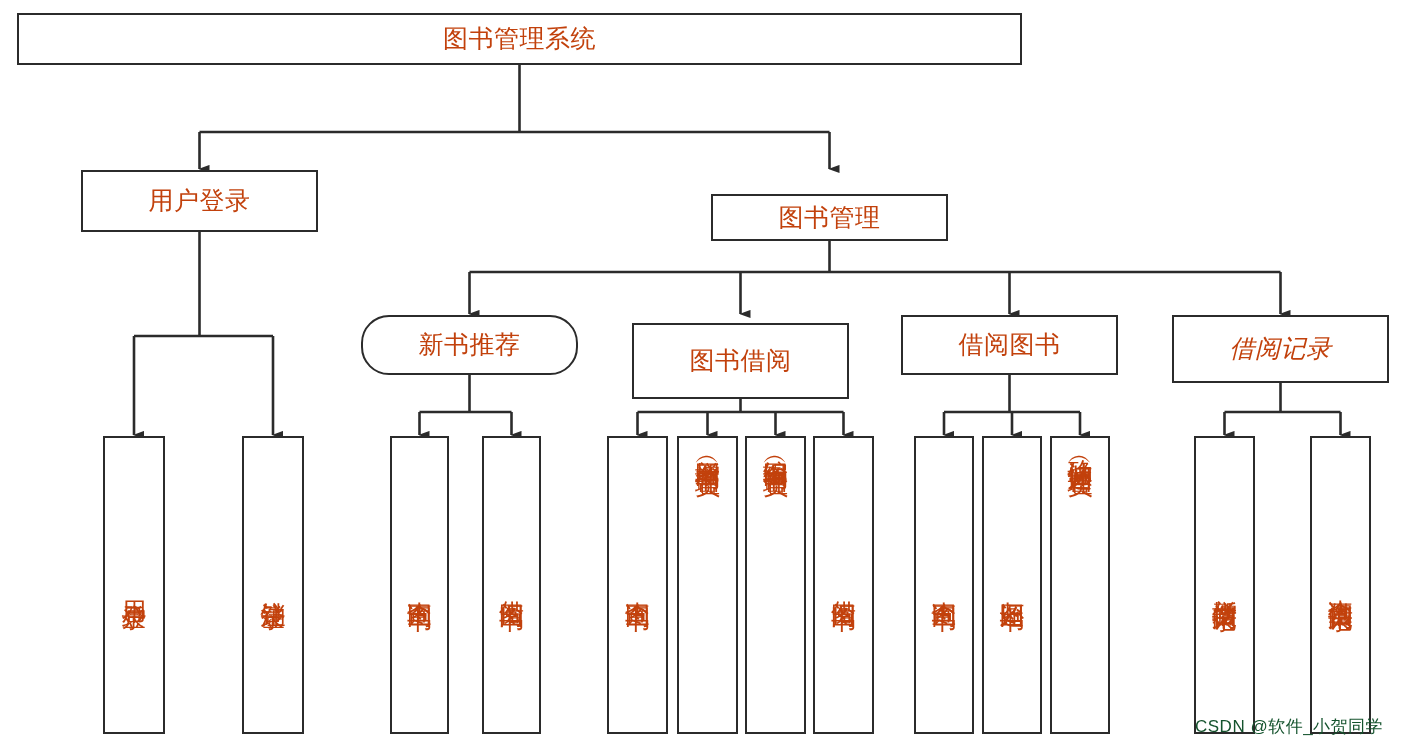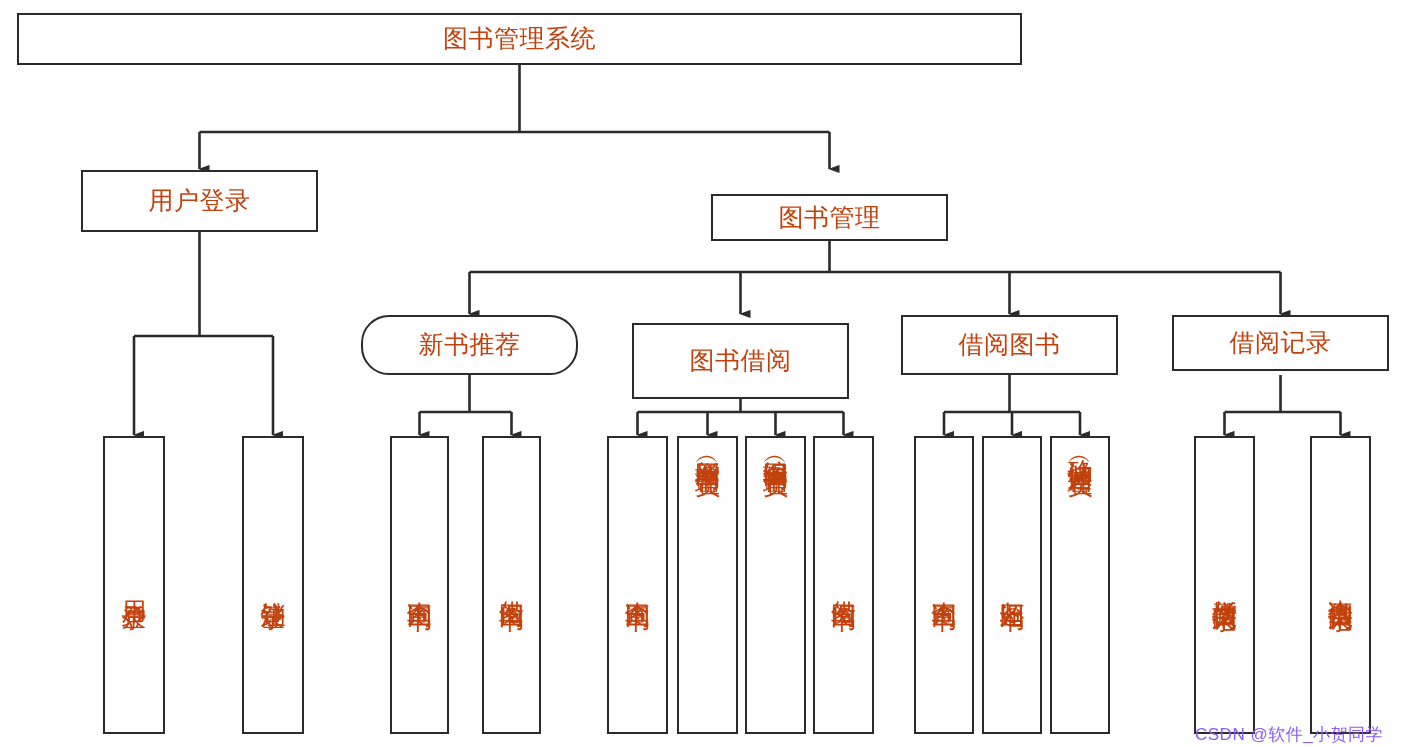--- a/index.html
+++ b/index.html
@@ -132,21 +132,21 @@
       </div>
       <div class="node horiz" style="left: 361px; top: 315px; width: 217px; height: 60px; border-radius: 28px;">
         <span class="label">新书推荐</span>
       </div>
       <div class="node horiz" style="left: 632px; top: 323px; width: 217px; height: 76px;">
         <span class="label">图书借阅</span>
       </div>
       <div class="node horiz" style="left: 901px; top: 315px; width: 217px; height: 60px;">
         <span class="label">借阅图书</span>
       </div>
-      <div class="node horiz" style="left: 1172px; top: 315px; width: 217px; height: 56px;">
+      <div class="node horiz" style="left: 1172px; top: 315px; width: 217px; height: 68px; font-style: italic;">
         <span class="label">借阅记录</span>
       </div>
       <div class="node vert centered" style="left: 103px; top: 436px; width: 62px; height: 298px;">
         <span class="label">用户登录</span>
       </div>
       <div class="node vert centered" style="left: 242px; top: 436px; width: 62px; height: 298px;">
         <span class="label">注销登录</span>
       </div>
       <div class="node vert centered" style="left: 390px; top: 436px; width: 59px; height: 298px;">
         <span class="label">查询图书</span>
@@ -176,15 +176,15 @@
         <span class="label">确认归还（管理员）</span>
       </div>
       <div class="node vert centered" style="left: 1194px; top: 436px; width: 61px; height: 298px;">
         <span class="label">新增借阅记录</span>
       </div>
       <div class="node vert centered" style="left: 1310px; top: 436px; width: 61px; height: 298px;">
         <span class="label">查询借阅记录</span>
       </div>
     </div>
 
-  <div class="watermark" style="left: 1195px; top: 715px; color: #8b5cf6; margin-top: 8px;">CSDN @软件_小贺同学</div>
+  <div class="watermark" style="left: 1195px; top: 715px; color: #14532d;">CSDN @软件_小贺同学</div>
 
 </div>
 
 </body></html>

